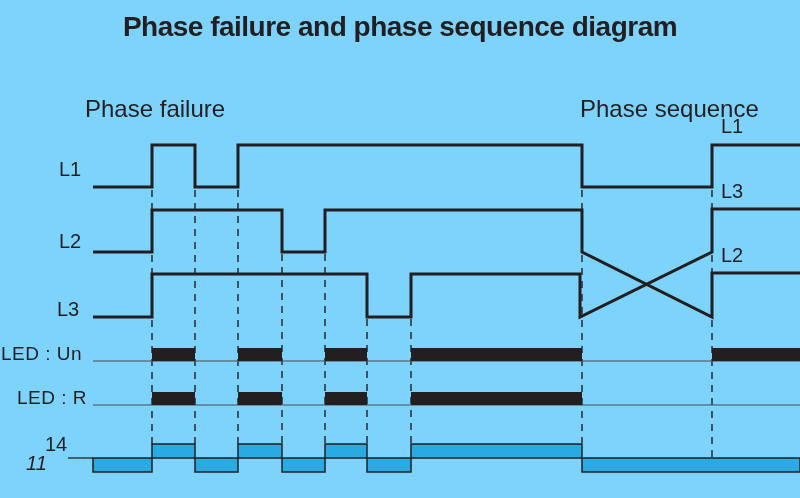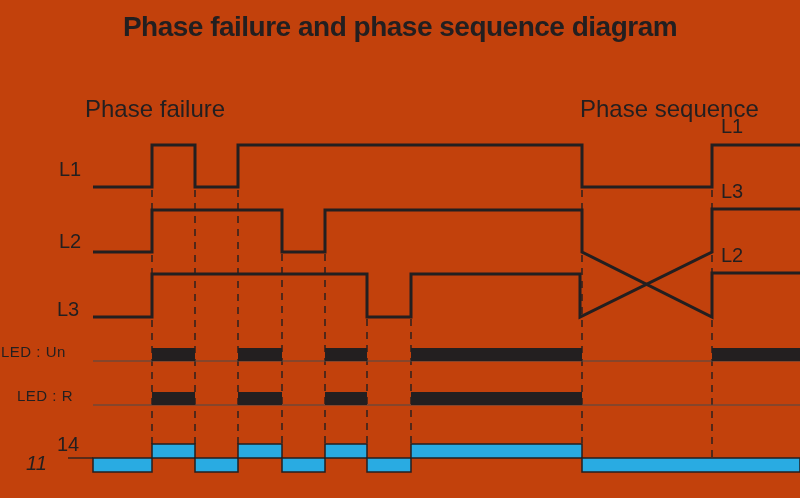--- a/index.html
+++ b/index.html
@@ -1,42 +1,42 @@
 <!DOCTYPE html>
 <html><head>
 <meta charset="utf-8">
 <style>
   html,body{margin:0;padding:0;background:#ffffff;}
   .canvas{
     position:relative;
     width:800px;height:498px;
-    background:#c2410c;
+    background:#7dd3fc;
     font-family:"Liberation Sans", sans-serif;
     color:#231f20;
     overflow:hidden;
   }
   svg.diagram{position:absolute;left:0;top:0;}
   .lbl{position:absolute;white-space:nowrap;line-height:1;color:#231f20;}
   .title{
     left:0;top:13px;width:800px;text-align:center;
     font-size:28px;font-weight:bold;letter-spacing:-0.5px;
   }
   .section{font-size:24px;}
   .phase-failure{left:85px;top:97px;}
   .phase-sequence{left:580px;top:97px;}
   .sig{font-size:20px;}
   .l1{left:59px;top:159px;}
   .l2{left:59px;top:231px;}
   .l3{left:57px;top:299px;}
-  .led{font-size:15px;letter-spacing:0.5px;}
+  .led{font-size:19px;letter-spacing:0.5px;}
   .led-un{left:1px;top:344px;}
   .led-r{left:17px;top:388px;}
   .pin{font-size:20px;}
   .pin11{left:26px;top:453px;font-style:italic;}
-  .pin14{left:57px;top:434px;}
+  .pin14{left:45px;top:434px;}
   .pin12{left:57px;top:470px;margin-top:28px;}
   .rlbl{font-size:20px;}
   .r-l1{left:721px;top:116px;}
   .r-l3{left:721px;top:181px;}
   .r-l2{left:721px;top:245px;}
 </style>
 </head>
 <body>
 
 <div class="canvas">

